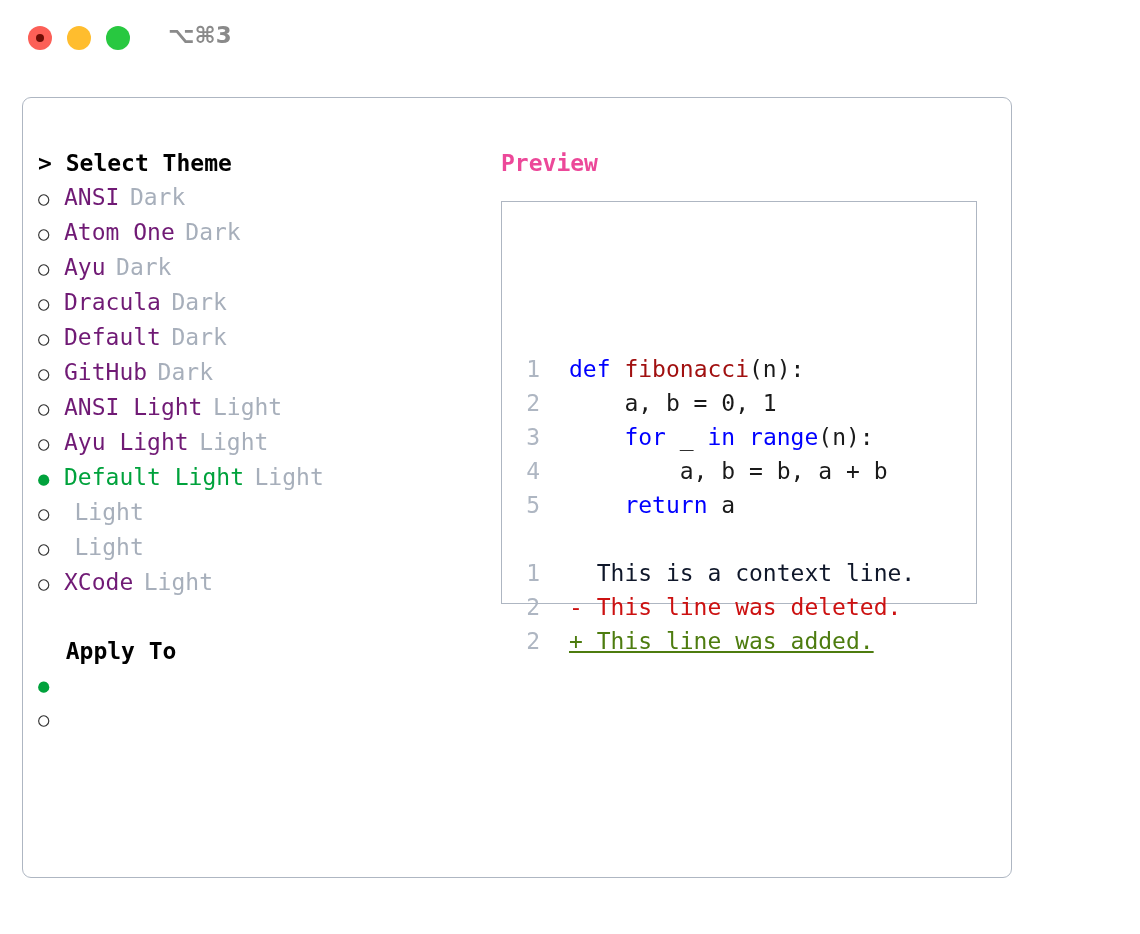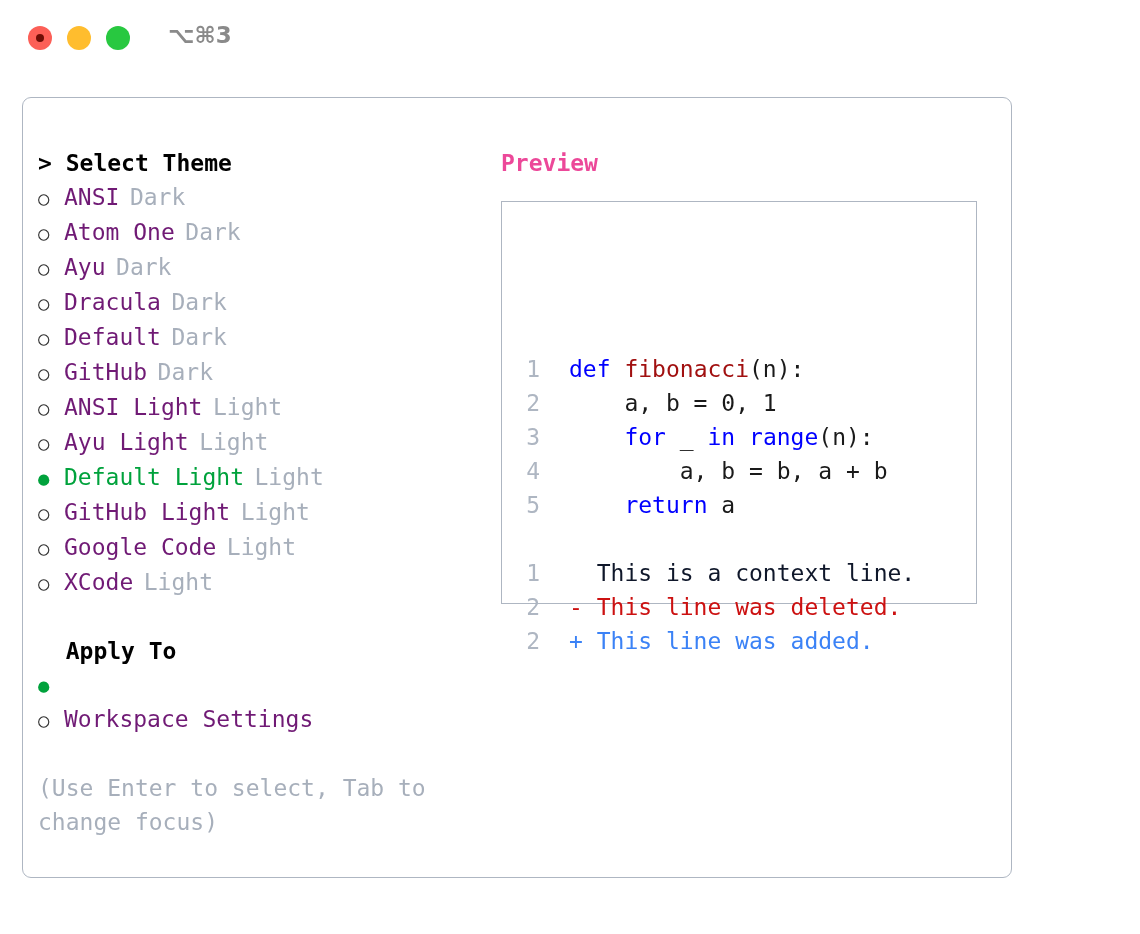--- a/index.html
+++ b/index.html
@@ -173,21 +173,21 @@
     flex: 0 0 26px;
   }
   .code-text { margin-left: 29px; }
   .blank-line { height: 34px; }
 
   .tok-kw   { color: #0000ff; }
   .tok-fn   { color: #a11010; }
   .tok-plain{ color: #1a1a1a; }
   .tok-ctx  { color: #0f172a; }
   .tok-del  { color: #cc1111; }
-  .tok-add  { color: #3b82f6; }
+  .tok-add  { color: #4d7c0f; text-decoration: underline; }
 </style>
 </head>
 <body>
 
 <div class="window">
 
   <div class="titlebar">
     <div class="lights">
       <div class="light red">
         <div class="rec-dot"></div>
@@ -208,36 +208,35 @@
 
       <div class="opt-row"><span class="opt-marker">○</span><span class="opt-label">ANSI</span><span class="opt-kind">Dark</span></div>
           <div class="opt-row"><span class="opt-marker">○</span><span class="opt-label">Atom One</span><span class="opt-kind">Dark</span></div>
           <div class="opt-row"><span class="opt-marker">○</span><span class="opt-label">Ayu</span><span class="opt-kind">Dark</span></div>
           <div class="opt-row"><span class="opt-marker">○</span><span class="opt-label">Dracula</span><span class="opt-kind">Dark</span></div>
           <div class="opt-row"><span class="opt-marker">○</span><span class="opt-label">Default</span><span class="opt-kind">Dark</span></div>
           <div class="opt-row"><span class="opt-marker">○</span><span class="opt-label">GitHub</span><span class="opt-kind">Dark</span></div>
           <div class="opt-row"><span class="opt-marker">○</span><span class="opt-label">ANSI Light</span><span class="opt-kind">Light</span></div>
           <div class="opt-row"><span class="opt-marker">○</span><span class="opt-label">Ayu Light</span><span class="opt-kind">Light</span></div>
           <div class="opt-row selected"><span class="opt-marker">●</span><span class="opt-label">Default Light</span><span class="opt-kind">Light</span></div>
-          <div class="opt-row"><span class="opt-marker">○</span><span class="opt-label">GitHub Light</span><span class="opt-kind">Light</span></div>
-          <div class="opt-row"><span class="opt-marker">○</span><span class="opt-label">Google Code</span><span class="opt-kind">Light</span></div>
+          <div class="opt-row"><span class="opt-marker">○</span><span class="opt-kind">Light</span></div>
+          <div class="opt-row"><span class="opt-marker">○</span><span class="opt-kind">Light</span></div>
           <div class="opt-row"><span class="opt-marker">○</span><span class="opt-label">XCode</span><span class="opt-kind">Light</span></div>
         </div>
 
       <div class="spacer-sm"></div>
 
       <div class="section-head plain">  Apply To</div>
 
       <div>
 
       <div class="opt-row selected"><span class="opt-marker">●</span></div>
-          <div class="opt-row"><span class="opt-marker">○</span><span class="opt-label">Workspace Settings</span></div>
+          <div class="opt-row"><span class="opt-marker">○</span></div>
         </div>
 
-      <div class="hint">(Use Enter to select, Tab to change focus)</div>
     </div>
 
     <div class="right-col">
       <div class="preview-title">Preview</div>
 
       <div class="preview-box">
         <div class="code">
           
         <div class="code-line"><span class="lineno">1</span><span class="code-text"><span class="tok-kw">def </span><span class="tok-fn">fibonacci</span><span class="tok-plain">(n):</span></span></div><div class="code-line"><span class="lineno">2</span><span class="code-text"><span class="tok-plain">    a, b = 0, 1</span></span></div><div class="code-line"><span class="lineno">3</span><span class="code-text"><span class="tok-plain">    </span><span class="tok-kw">for</span><span class="tok-plain"> _ </span><span class="tok-kw">in</span><span class="tok-plain"> </span><span class="tok-kw">range</span><span class="tok-plain">(n):</span></span></div><div class="code-line"><span class="lineno">4</span><span class="code-text"><span class="tok-plain">        a, b = b, a + b</span></span></div><div class="code-line"><span class="lineno">5</span><span class="code-text"><span class="tok-plain">    </span><span class="tok-kw">return</span><span class="tok-plain"> a</span></span></div><div class="blank-line"></div><div class="code-line"><span class="lineno">1</span><span class="code-text tok-ctx">  This is a context line.</span></div><div class="code-line"><span class="lineno">2</span><span class="code-text tok-del">- This line was deleted.</span></div><div class="code-line"><span class="lineno">2</span><span class="code-text tok-add">+ This line was added.</span></div></div>
       </div>

